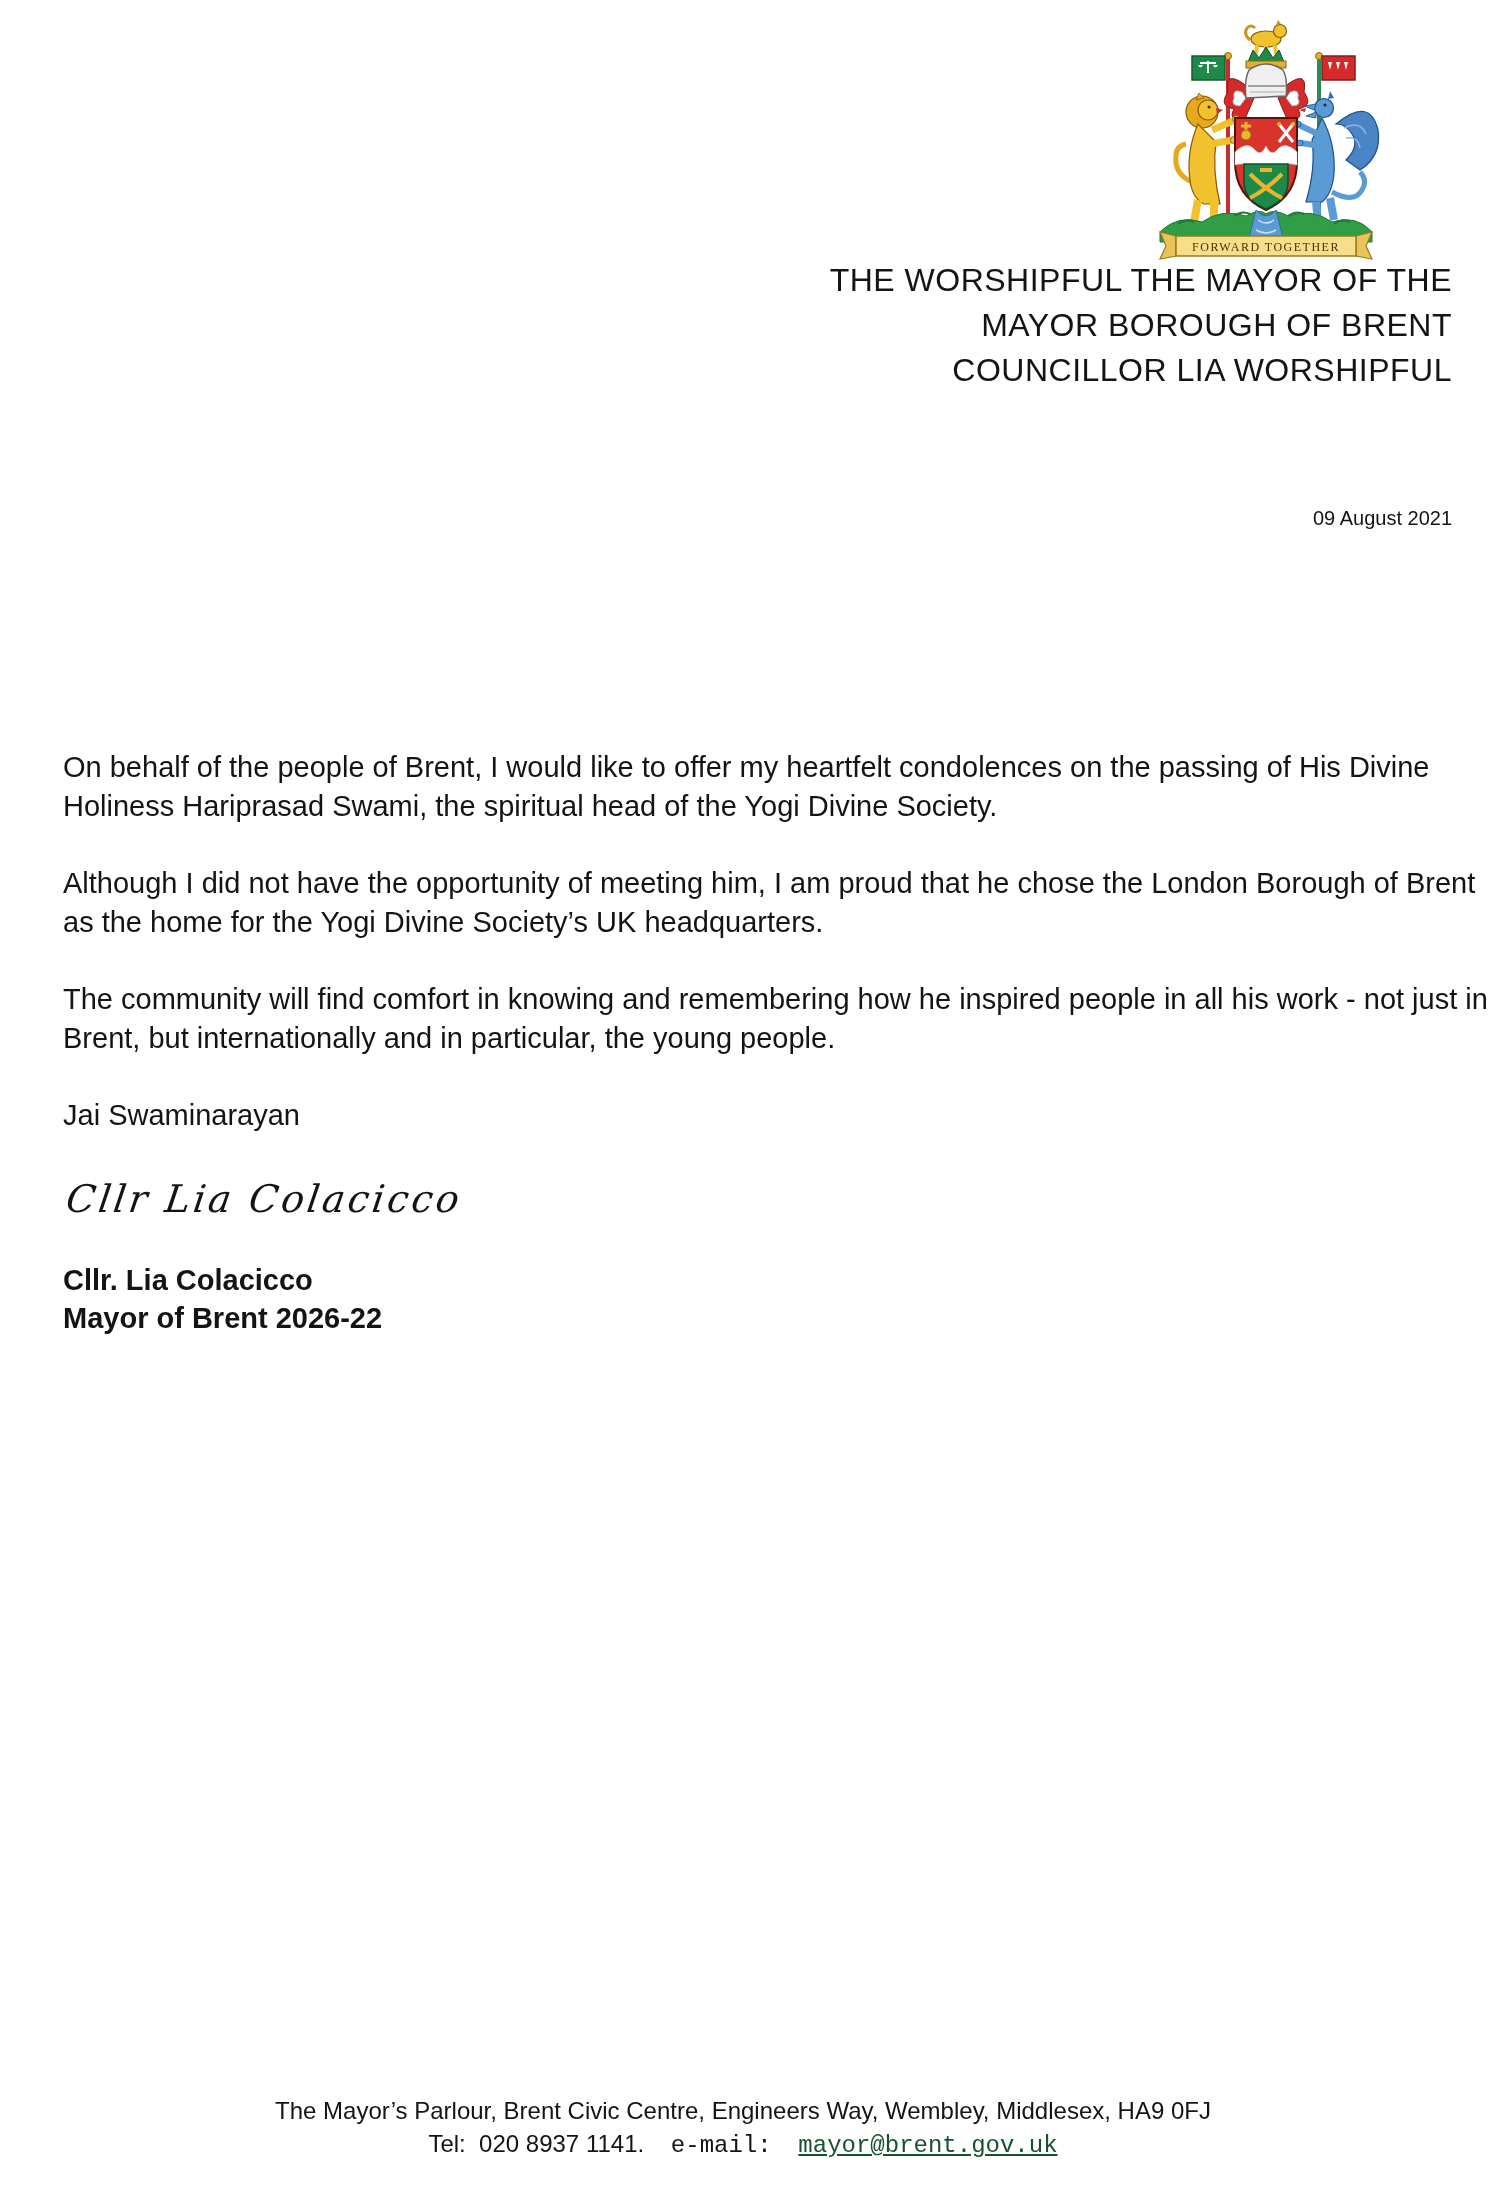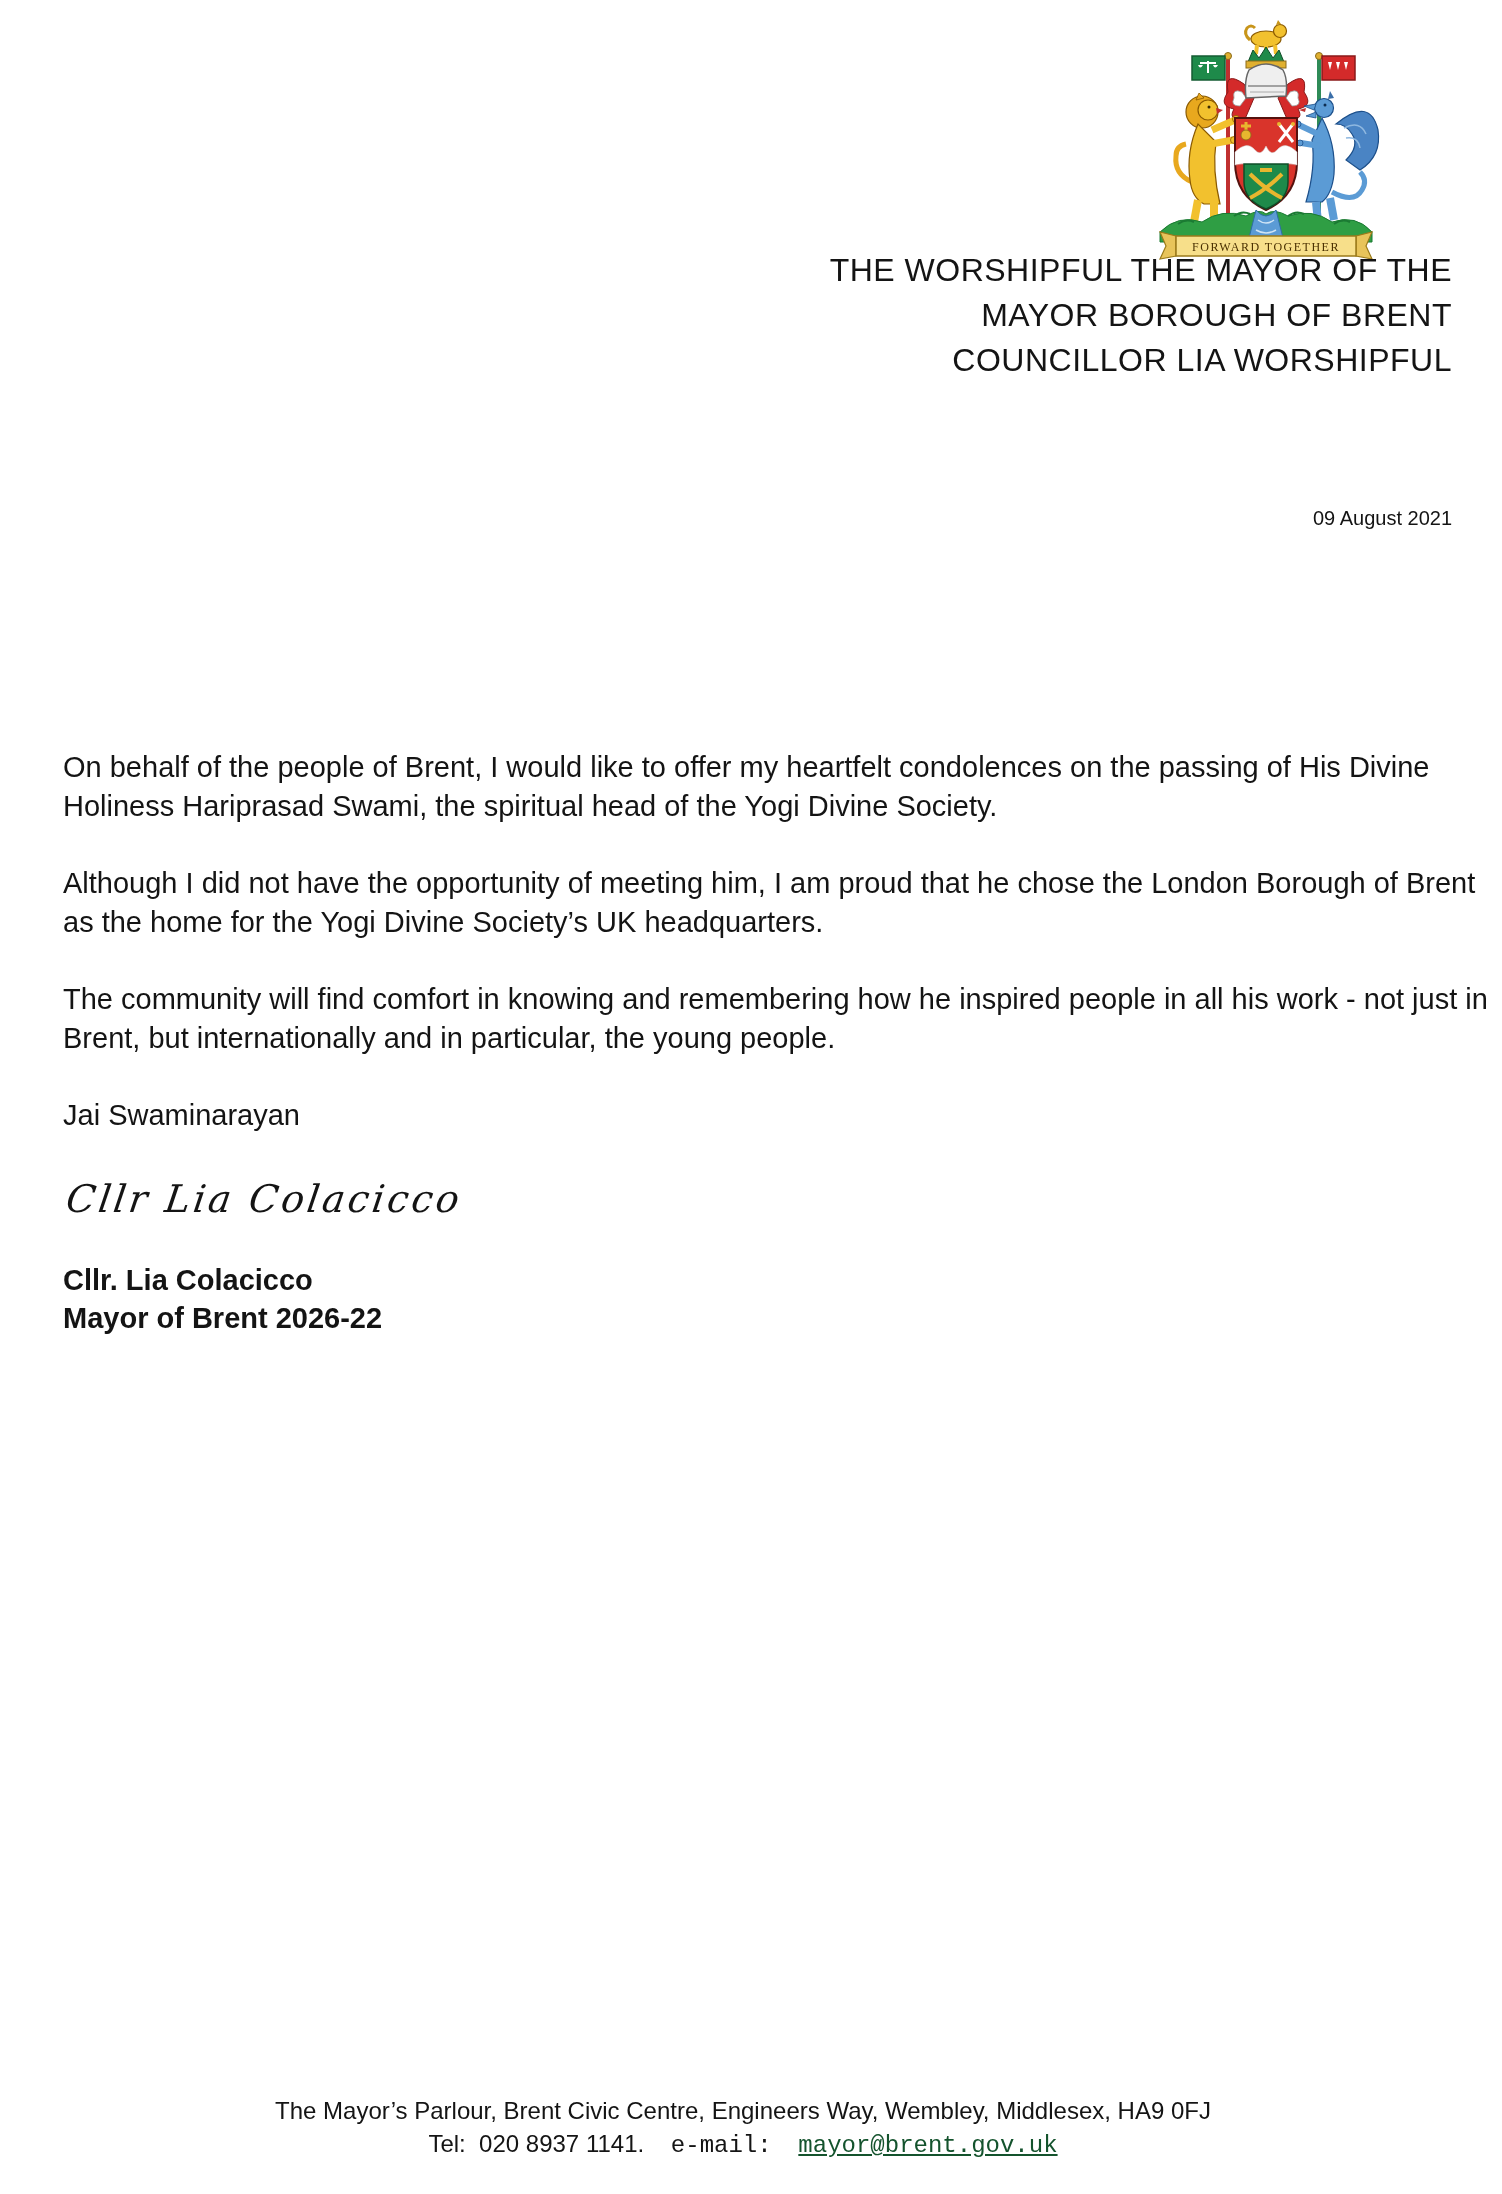--- a/index.html
+++ b/index.html
@@ -20,21 +20,21 @@
     left: 1138px;
     top: 12px;
     width: 256px;
     height: 253px;
   }
   .crest svg { width: 100%; height: 100%; display: block; }
 
   
   .letterhead {
     position: absolute;
-    top: 248px;
+    top: 258px;
     right: 50px;
     text-align: right;
     font-size: 32px;
     line-height: 45px;
     letter-spacing: 0.5px;
     color: #141414;
     white-space: nowrap;
   }
 
   

